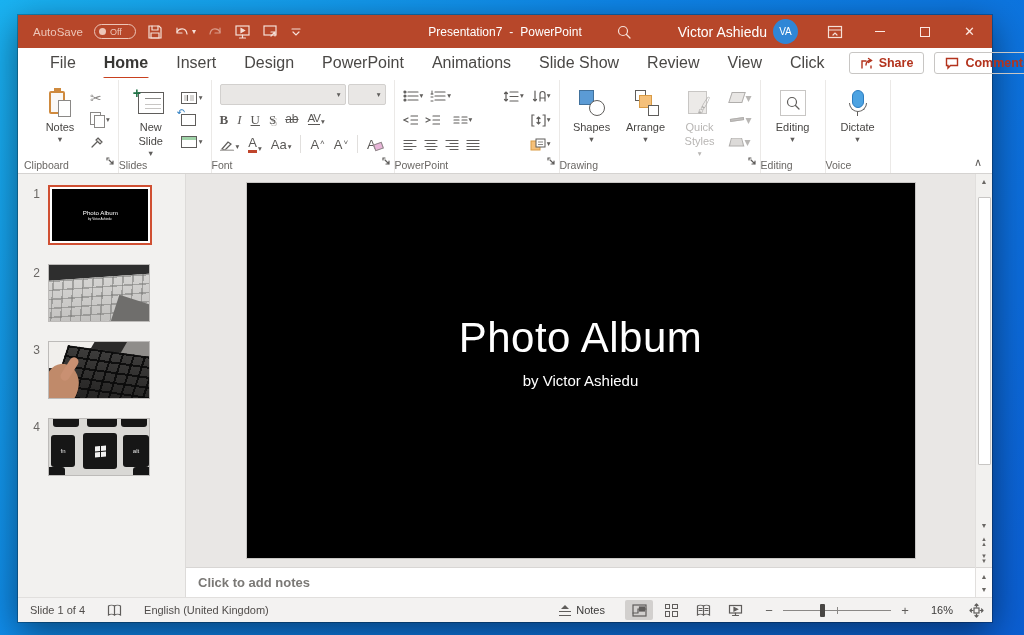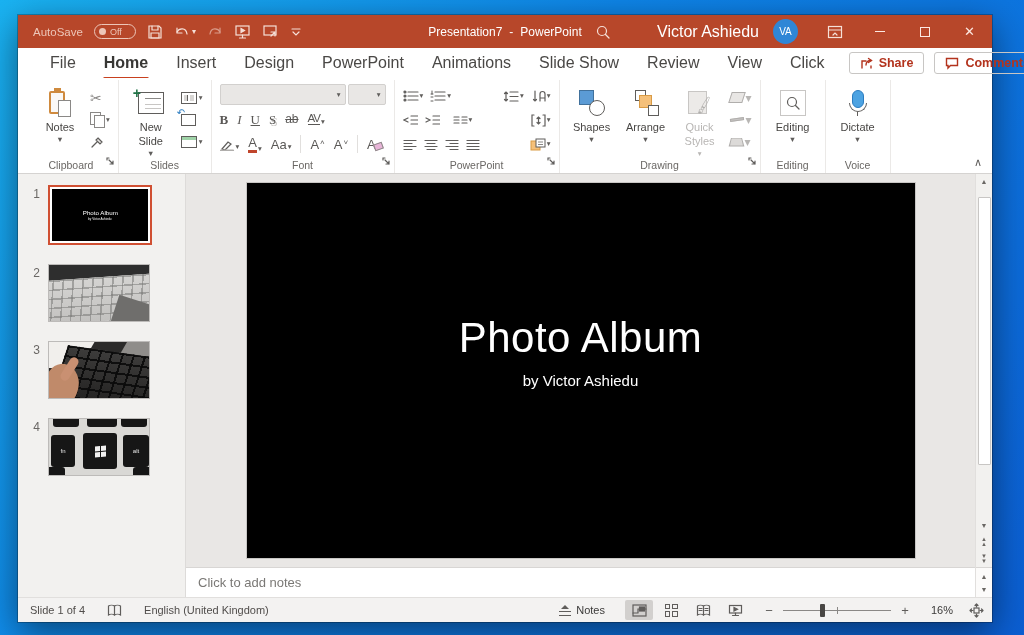--- a/index.html
+++ b/index.html
@@ -20,38 +20,38 @@
   .autosave { font-size:11.5px; color:#edc6b8; }
   .pill { width:42px; height:15px; border:1px solid #edc6b8; border-radius:8px; display:flex; align-items:center; gap:4px; padding:0 4px; font-size:9px; color:#edc6b8; }
   .pill .dot { width:7px; height:7px; border-radius:50%; background:#edc6b8; }
   .tico { display:flex; align-items:center; color:#f6e0d8; }
   .tico.dim { opacity:.55; }
   .tico svg { display:block; }
   .mini-caret { font-size:8px; margin-left:2px; }
   .title-center { position:absolute; left:50%; transform:translateX(-50%); display:flex; gap:7px; white-space:nowrap; font-size:12px; color:#fff; }
   .tb-right { margin-left:auto; display:flex; align-items:center; height:100%; }
   .tb-search { margin-right:46px; }
-  .tb-user { font-size:16px; margin-right:14px; white-space:nowrap; }
+  .tb-user { font-size:14px; margin-right:6px; white-space:nowrap; }
   .avatar { width:25px; height:25px; border-radius:50%; background:#2f86d6; color:#fff; display:flex; align-items:center; justify-content:center; font-size:10px; margin-right:14px; flex:none; }
   .winbtn { width:45px; height:100%; display:flex; align-items:center; justify-content:center; color:#fde9e2; }
   .minimize-glyph { width:10px; height:1px; background:#fde9e2; }
   .maximize-glyph { width:10px; height:10px; border:1px solid #fde9e2; }
   .close-glyph { font-size:13px; }
   
   .tabrow { height:30px; background:#fff; display:flex; align-items:center; padding:0 10px 0 18px; flex:none; }
   .tab { padding:6px 14px; font-size:16px; color:#4a4846; position:relative; cursor:default; white-space:nowrap; }
   .tab.active { font-weight:700; color:#383735; }
   .tab.active::after { content:""; position:absolute; left:13px; right:13px; bottom:-2px; height:3px; background:#c8401e; border-radius:2px; }
   .tabrow-spacer { flex:1; }
   .pillbtn { display:flex; align-items:center; gap:6px; border:1px solid #c8c6c4; border-radius:3px; padding:3px 10px; margin-left:10px; color:#b3331d; font-size:12.5px; font-weight:700; white-space:nowrap; }
   .pillbtn svg { display:block; }
   
   .ribbon { height:96px; background:#fff; border-bottom:1px solid #d5d3d1; display:flex; padding:2px 2px 0 6px; flex:none; position:relative; }
   .group { position:relative; display:flex; align-items:flex-start; gap:6px; padding:4px 8px 17px 8px; border-right:1px solid #ebe9e7; }
-  .glabel { position:absolute; bottom:2px; left:0; right:0; text-align:center; font-size:10.5px; color:#6a6764; white-space:nowrap; }
+  .glabel { position:absolute; bottom:2px; left:0; right:0; font-size:10.5px; color:#6a6764; white-space:nowrap; }
   .launcher { position:absolute; right:3px; bottom:3px; color:#8a8886; }
   .bigbtn { display:flex; flex-direction:column; align-items:center; width:48px; font-size:11px; color:#484644; text-align:center; line-height:1.25; padding-top:3px; }
   .bigbtn .bicon { height:32px; display:flex; align-items:center; justify-content:center; margin-bottom:2px; }
   .bigbtn.disabled { color:#b8b6b4; }
   .caret { font-size:7.5px; color:#5f5d5b; line-height:1; }
   .bigbtn .caret { margin-top:1px; }
   .smallcol { display:flex; flex-direction:column; justify-content:flex-start; gap:5px; padding-top:5px; }
   .sbtn { display:flex; align-items:center; gap:2px; height:17px; color:#5f5d5b; font-size:12px; }
   
   .clipboard-ic { position:relative; width:22px; height:27px; }
@@ -164,21 +164,21 @@
   .thumb4 .kbotL { left:-6px; bottom:-10px; width:22px; height:18px; }
   .thumb4 .kbotR { right:-6px; bottom:-10px; width:22px; height:18px; }
   .winlogo { width:11px; height:11px; display:grid; grid-template-columns:1fr 1fr; grid-template-rows:1fr 1fr; gap:1px; transform:skewY(-6deg); }
   .winlogo i { background:#f0f0f0; }
   
   .editor { flex:1; display:flex; flex-direction:column; min-width:0; }
   .slideregion { flex:1; display:flex; align-items:flex-start; justify-content:center; padding-top:9px; min-height:0; }
   .slidecanvas { width:668px; height:375px; background:#000; display:flex; flex-direction:column; align-items:center; justify-content:center; box-shadow:0 0 0 1px #c8c6c4; }
   .slide-title { color:#fff; font-size:42px; font-weight:400; letter-spacing:.5px; transform:translateY(-22px); }
   .slide-subtitle { color:#fff; font-size:15px; margin-top:4px; transform:translateY(-16px); }
-  .notesbar { height:30px; background:#fff; border-top:1px solid #d8d6d4; display:flex; align-items:center; padding-left:12px; font-size:13px; color:#7a7875; flex:none; }
+  .notesbar { height:30px; background:#fff; border-top:1px solid #d8d6d4; display:flex; align-items:center; padding-left:12px; font-size:13px; color:#7a7875; flex:none;font-weight:bold; }
   
   .scrollcol { width:17px; background:#f2f1ef; border-left:1px solid #e1dfdd; display:flex; flex-direction:column; align-items:center; flex:none; }
   .scrollcol .arrowbtn { width:15px; height:15px; display:flex; align-items:center; justify-content:center; font-size:7px; color:#6a6764; flex:none; }
   .scroll-track { flex:1; width:15px; position:relative; }
   .scroll-thumb { position:absolute; left:1px; top:8px; width:13px; height:268px; background:#fff; border:1px solid #c8c6c4; border-radius:1px; }
   .pagebtn { width:15px; height:17px; display:flex; flex-direction:column; align-items:center; justify-content:center; font-size:6px; line-height:.8; color:#6a6764; flex:none; }
   .notes-scrolls { height:30px; border-top:1px solid #d8d6d4; display:flex; flex-direction:column; align-items:center; justify-content:center; width:100%; background:#fcfbfa; }
   .notes-scrolls .arrowbtn { height:13px; }
   
   .statusbar { height:25px; background:#f3f2f1; border-top:1px solid #e1dfdd; display:flex; align-items:center; font-size:11px; color:#504d4b; padding:0 8px 0 12px; flex:none; }

